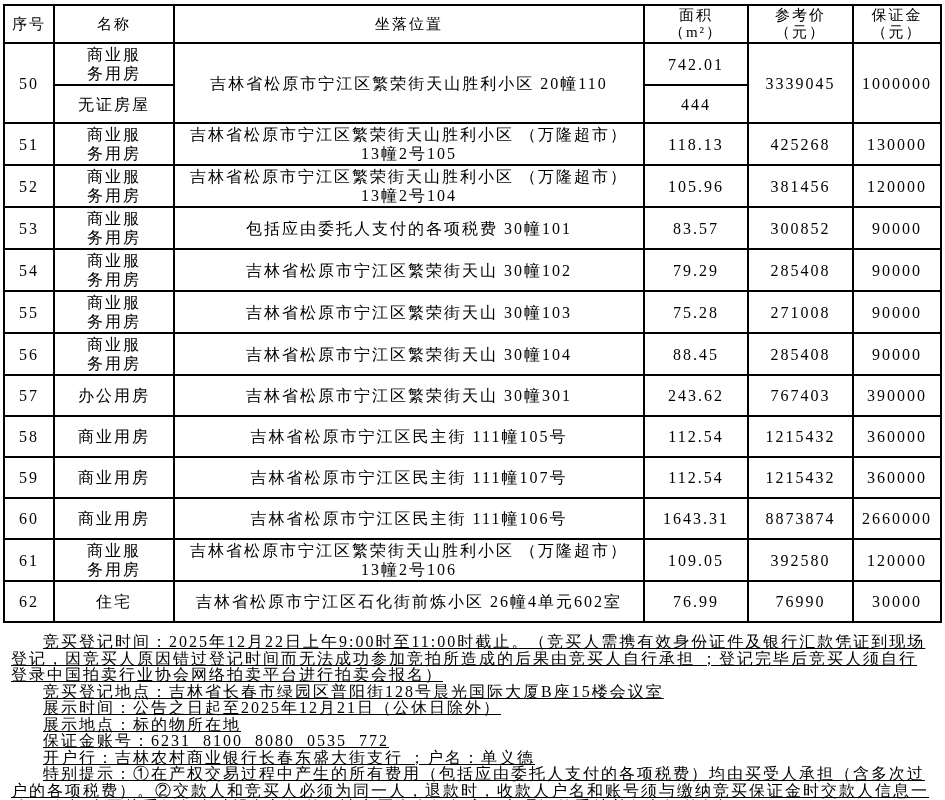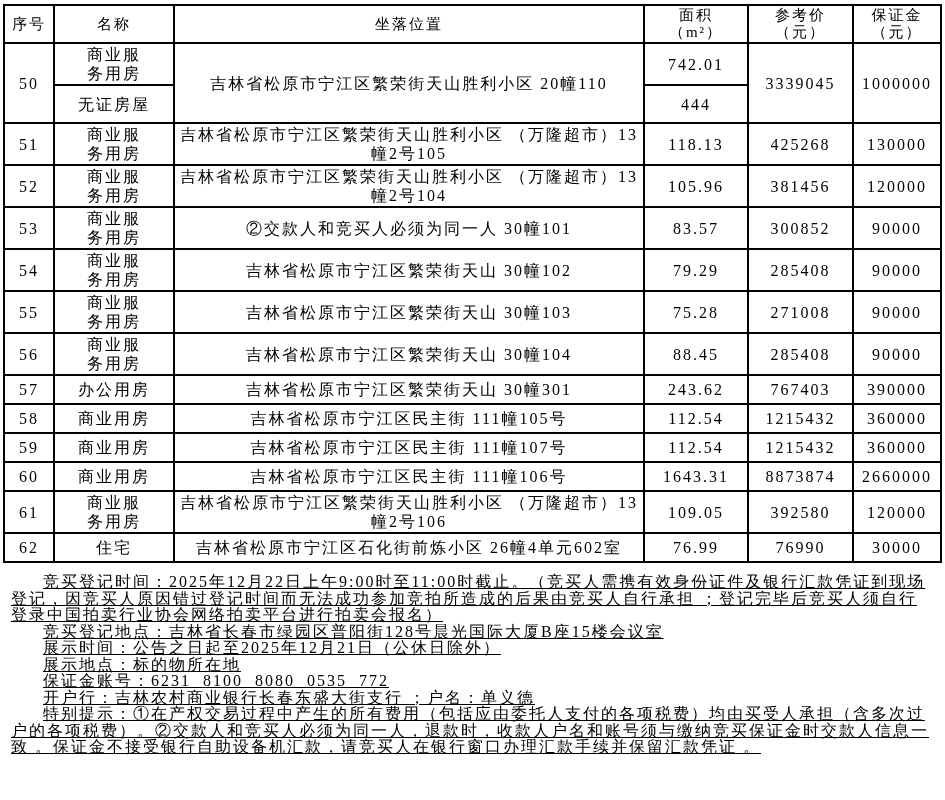--- a/index.html
+++ b/index.html
@@ -21,23 +21,23 @@
     text-align: center;
     vertical-align: middle;
     font-weight: normal;
     white-space: pre-line;
     letter-spacing: 2px;
     padding: 1px 2px;
     overflow: hidden;
   }
   .props th { font-size: 15px; line-height: 17px; }
   .props td { font-size: 16px; line-height: 19px; }
-  .props td.c-loc { padding: 1px 1px; border-radius: 27px; }
+  .props td.c-loc { padding: 1px 11px; border-radius: 27px; }
   thead tr { height: 34px; }
-  tbody tr { height: 29px; }
+  tbody tr { height: 41px; }
   tr.row50a { height: 41px; }
   tr.row50b { height: 38px; }
 
   .notes {
     padding: 11px 8px 0 8px;
     font-size: 16px;
     line-height: 16.5px;
     letter-spacing: 2px;
   }
   .notes p { text-indent: 32px; margin: 0; text-decoration: underline; }
@@ -99,21 +99,21 @@
 务用房</td>
       <td class="c-loc">吉林省松原市宁江区繁荣街天山胜利小区 （万隆超市）13幢2号104</td>
       <td>105.96</td>
       <td>381456</td>
       <td>120000</td>
     </tr>
         <tr>
       <td>53</td>
       <td>商业服
 务用房</td>
-      <td class="c-loc">②交款人和竞买人必须为同一人 30幢101</td>
+      <td class="c-loc">包括应由委托人支付的各项税费 30幢101</td>
       <td>83.57</td>
       <td>300852</td>
       <td>90000</td>
     </tr>
         <tr>
       <td>54</td>
       <td>商业服
 务用房</td>
       <td class="c-loc">吉林省松原市宁江区繁荣街天山 30幢102</td>
       <td>79.29</td>

